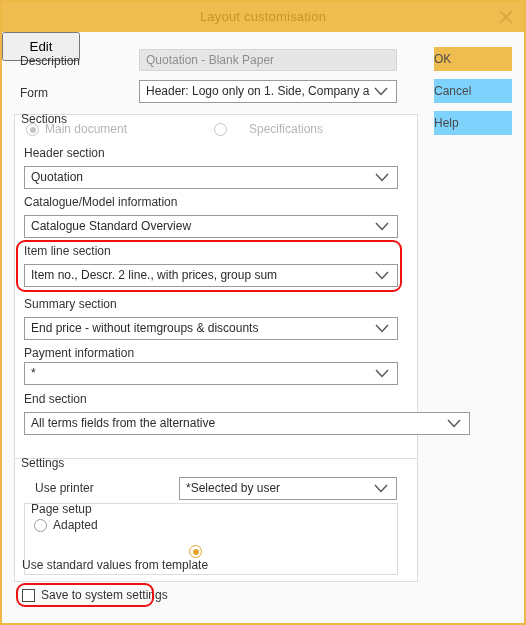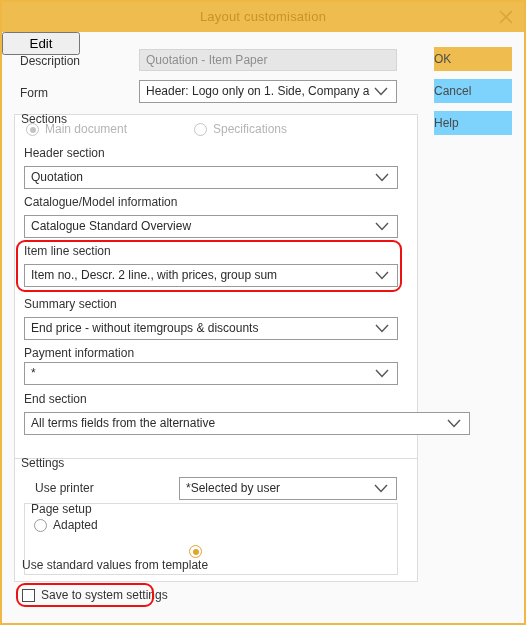--- a/index.html
+++ b/index.html
@@ -232,21 +232,21 @@
         <line x1="1" y1="1" x2="13" y2="13" stroke="#d9a63c" stroke-width="1.6"></line>
         <line x1="13" y1="1" x2="1" y2="13" stroke="#d9a63c" stroke-width="1.6"></line>
       </svg>
     </div>
   </div>
 
   <div id="body-area">
 
     
     <div class="field-label" style="left:18px; top:18px;">Description</div>
-    <div class="ro-input" style="left:137px; top:17px; width:258px;">Quotation - Item Paper</div>
+    <div class="ro-input" style="left:137px; top:17px; width:258px;">Quotation - Blank Paper</div>
 
     
     <div class="field-label" style="left:18px; top:50px;">Form</div>
     <div class="combo" style="left:137px; top:48px; width:258px;">
       <div class="combo-text">Header: Logo only on 1. Side, Company addres</div>
       <div class="chev">
         <svg width="14" height="9" viewBox="0 0 14 9">
             <polyline points="1,1 7,7.5 13,1" fill="none" stroke="#555" stroke-width="1.4"></polyline>
           </svg>
       </div>
@@ -254,21 +254,21 @@
 
     
     <div class="groupbox" style="left:12px; top:82px; width:404px; height:362px;"></div>
     <div class="group-title" style="left:19px; top:80px;">Sections</div>
 
     
     <div class="radio-wrap" style="left:24px; top:90px;">
       <span class="radio checked disabled"></span>
       <span class="radio-label disabled">Main document</span>
     </div>
-    <div class="radio-wrap" style="left:192px; top:90px;">
+    <div class="radio-wrap" style="left:212px; top:90px;gap:16px;">
       <span class="radio disabled"></span>
       <span class="radio-label disabled">Specifications</span>
     </div>
 
     
     <div class="sec-label" style="left:22px; top:114px;">Header section</div>
     <div class="combo" style="left:22px; top:134px; width:374px;">
       <div class="combo-text">Quotation</div>
       <div class="chev">
         <svg width="14" height="9" viewBox="0 0 14 9">
@@ -354,21 +354,21 @@
     <div class="radio-wrap" style="left:32px; top:486px;">
       <span class="radio"></span>
       <span class="radio-label">Adapted</span>
     </div>
 
     <div class="radio-wrap" style="left:20px; top:513px;flex-direction:column;">
       <span class="radio amber checked"></span>
       <span class="radio-label">Use standard values from template</span>
     </div>
 
-    <button class="flat-disabled" style="left:311px; top:510px; width:78px; height:23px;">Edit</button>
+    <button class="flat-disabled" style="left:311px; top:510px; width:78px; height:29px;">Edit</button>
 
     
     <div class="check-wrap" style="left:20px; top:556px;">
       <span class="checkbox"></span>
       <span class="check-label">Save to system settings</span>
     </div>
     <div class="redbox" style="left:14px; top:551px; width:138px; height:24px;"></div>
 
     
     <button class="btn primary" style="left:432px; top:15px; width:78px; height:24px;">OK</button>

